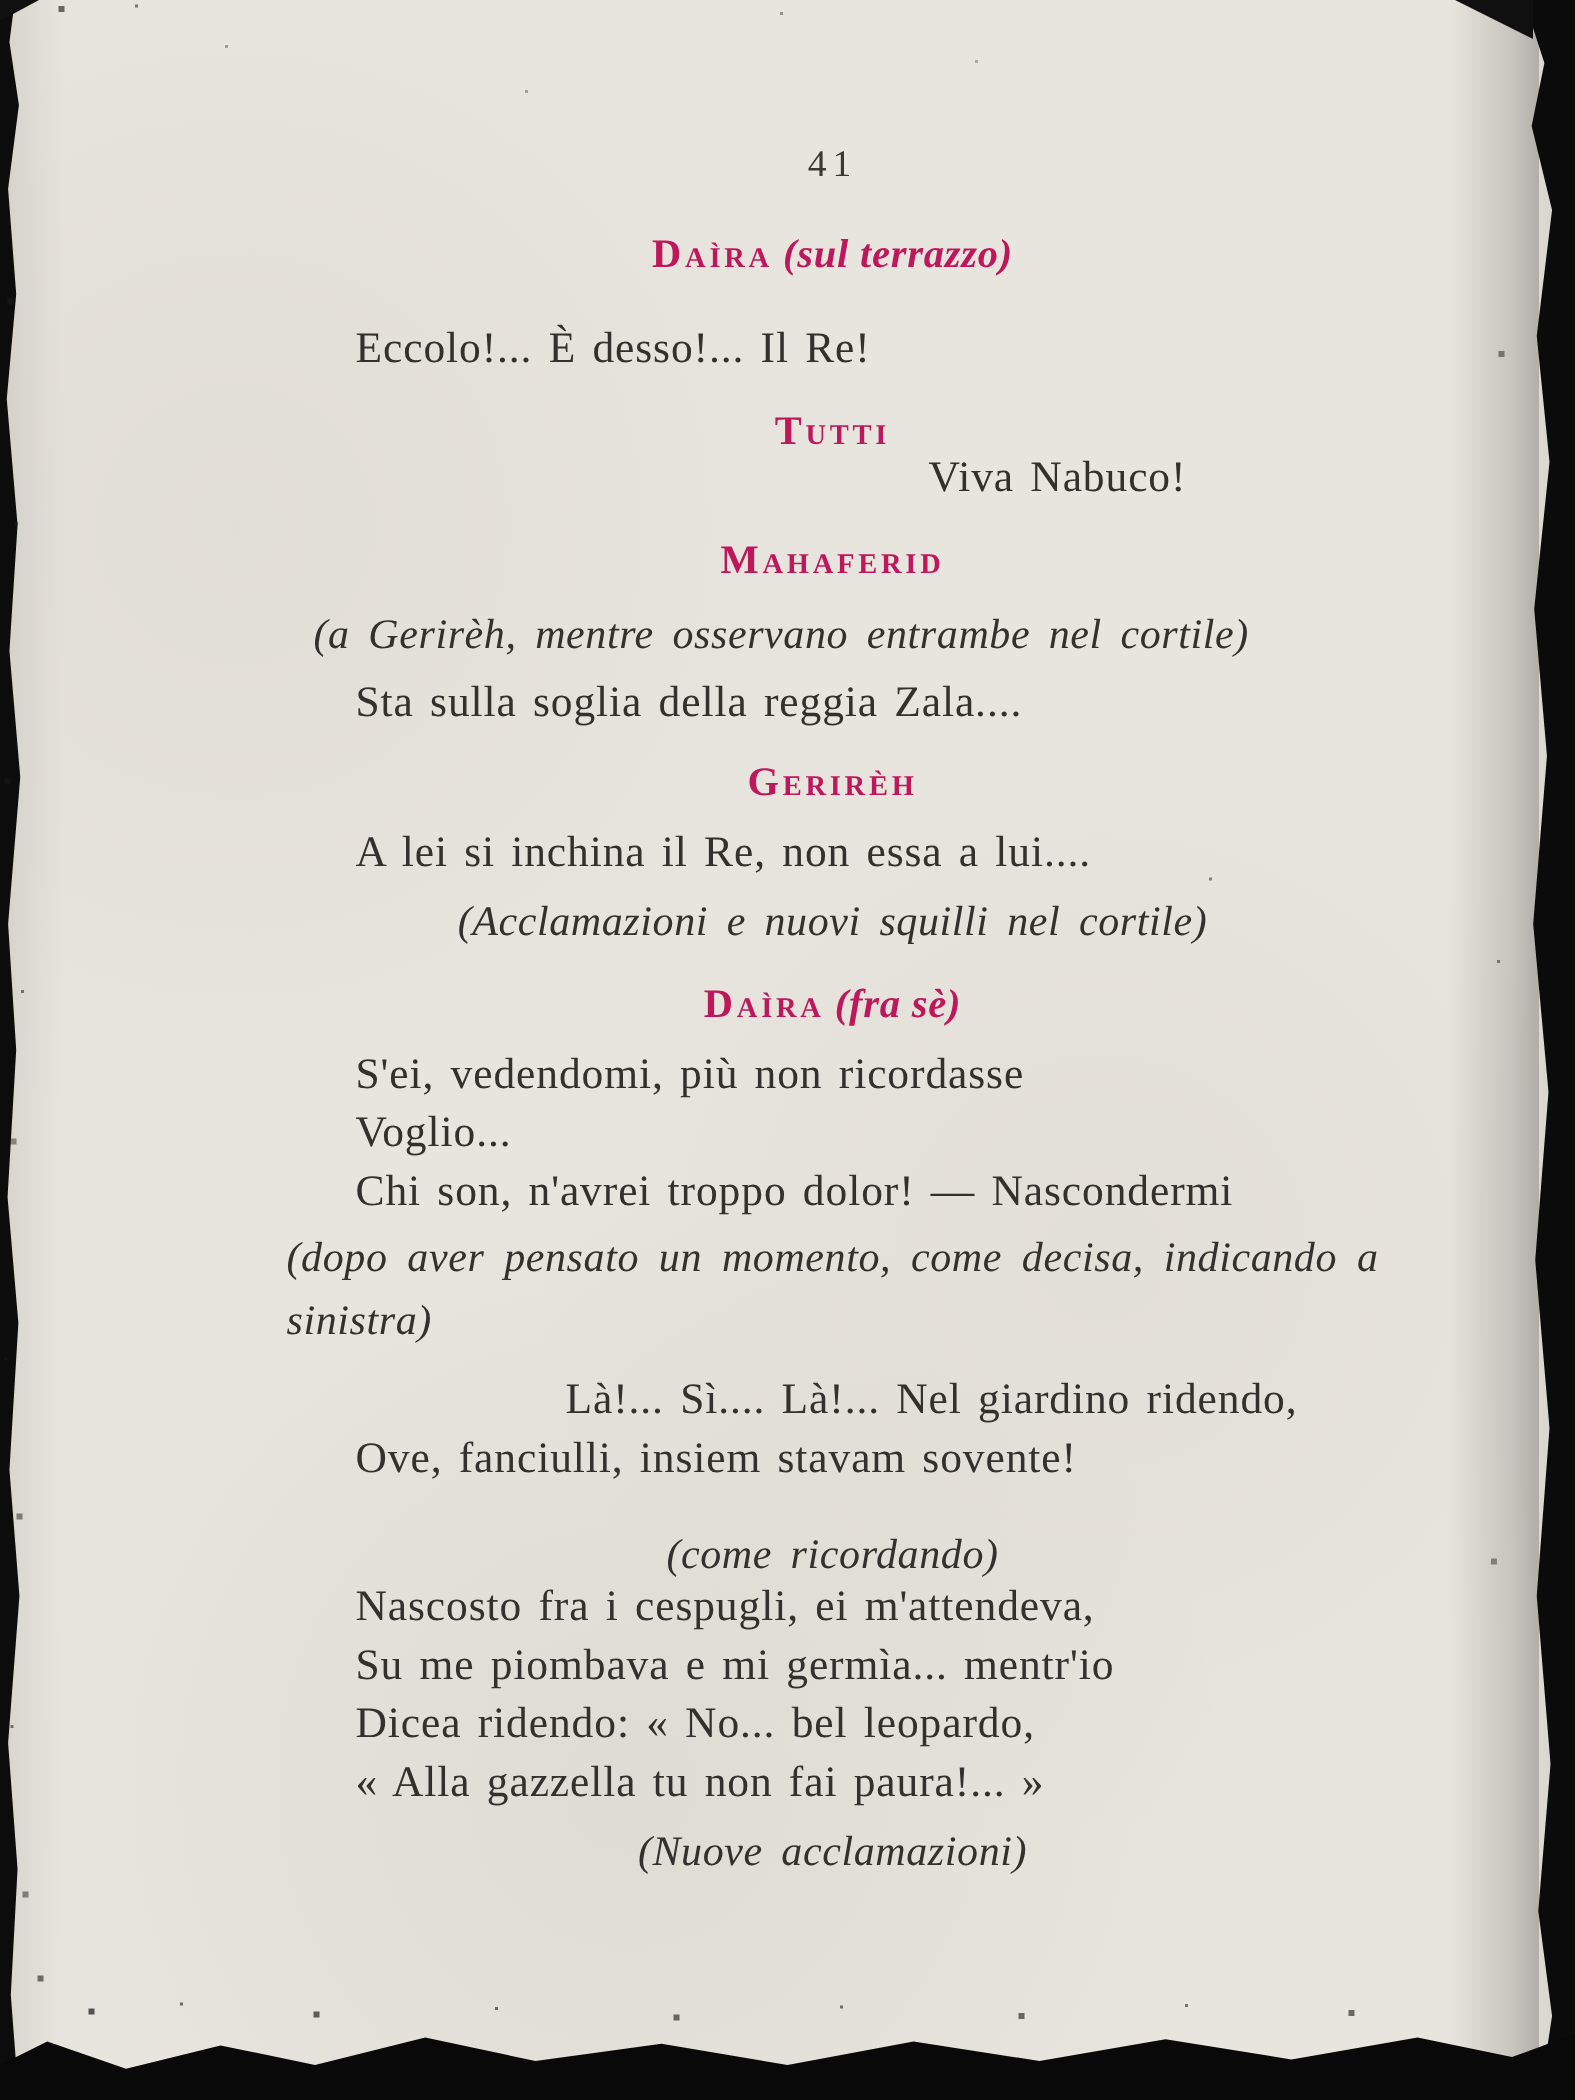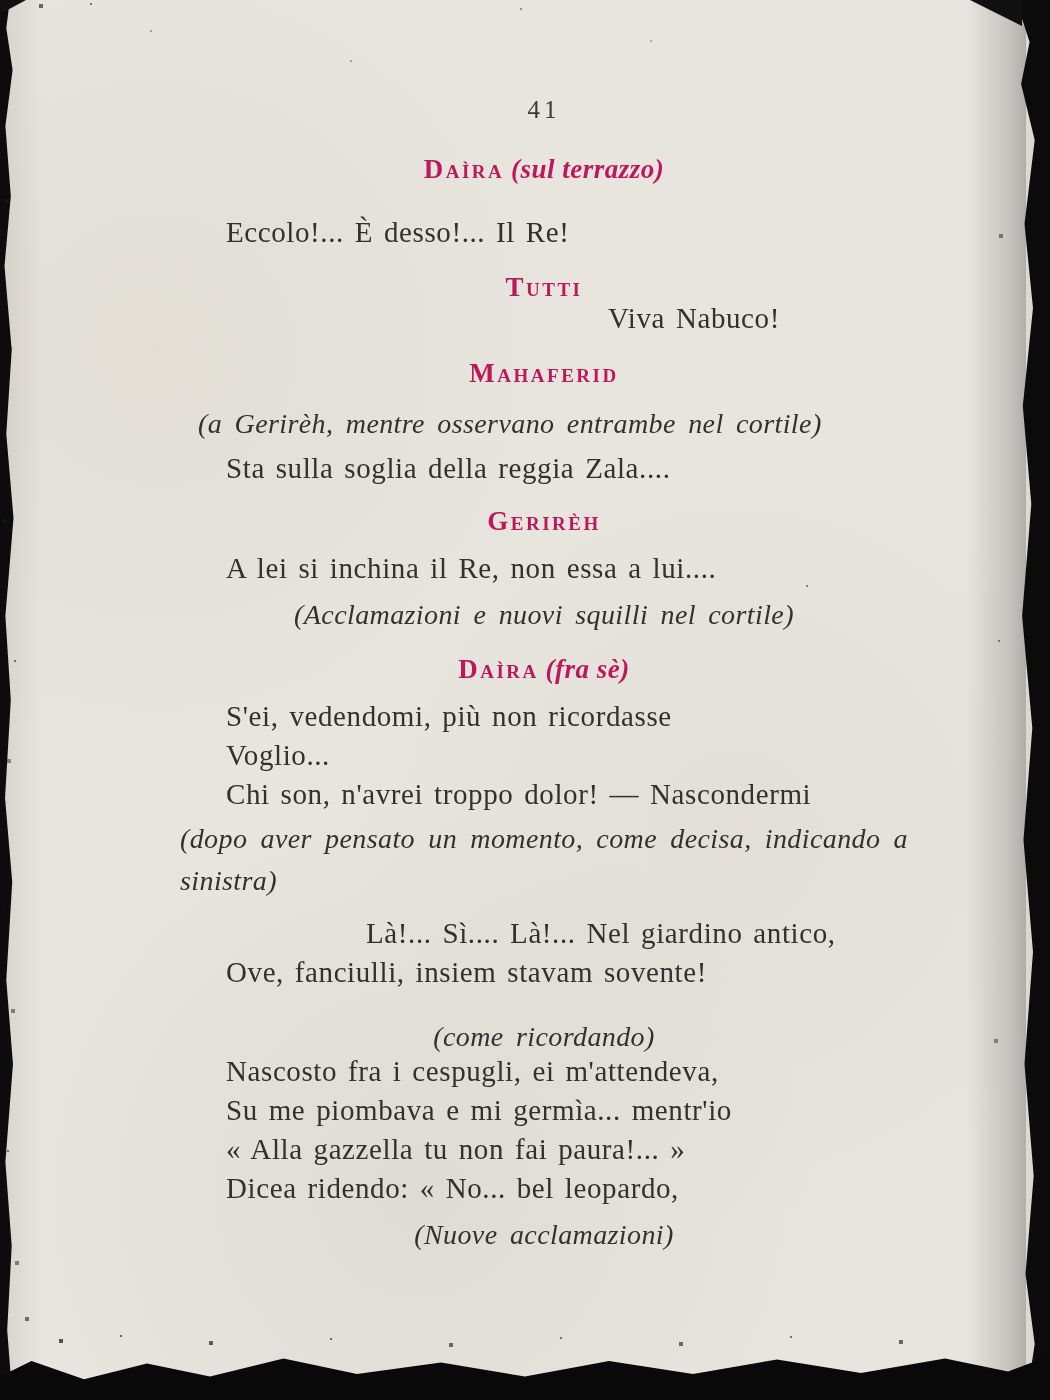--- a/index.html
+++ b/index.html
@@ -71,21 +71,21 @@
       806px 585px 0 0 rgba(30,30,30,0.5),
       350px 60px 0 0 rgba(30,30,30,0.35),
       650px 40px 0 0 rgba(30,30,30,0.3),
       150px 30px 0 0 rgba(30,30,30,0.35),
       40px 5px 0 1px rgba(20,20,20,0.6),
       90px 3px 0 0 rgba(20,20,20,0.55),
       520px 8px 0 0 rgba(20,20,20,0.4);
   }
 
   
-  .content { position:absolute; z-index:3; left:180px; top:96px; width:728px; }
+  .content { position:absolute; z-index:3; left:191px; top:96px; width:728px; }
   .pagenum { text-align:center; font-size:25px; letter-spacing:4px; color:#3a3834; }
   .speaker { text-align:center; font-weight:700; font-size:27px; line-height:31px; color:#be185d; }
   .sc { font-variant:small-caps; letter-spacing:2.5px; }
   .dir { font-style:italic; letter-spacing:0.5px; }
   .line { font-size:29px; line-height:39px; padding-left:46px; letter-spacing:0.6px; word-spacing:3px; }
   .line.indent { padding-left:186px; }
   .line.viva { padding-left:428px; }
   .stage { font-style:italic; font-size:28px; line-height:42px; letter-spacing:0.4px; word-spacing:5px; }
   .stage.justified { text-align:justify; }
   .stage.centered { text-align:center;margin-top:24px; }
@@ -124,27 +124,27 @@
   <h3 class="speaker" style="margin-top:18px;"><span class="sc">Daìra</span> <span class="dir">(fra sè)</span></h3>
 
   <div class="group" style="margin-top:12px;">
     <p class="line">S'ei, vedendomi, più non ricordasse</p>
     <p class="line">Voglio...</p>
     <p class="line">Chi son, n'avrei troppo dolor! — Nascondermi</p>
   </div>
 
   <p class="stage justified" style="margin-top:4px;">(dopo aver pensato un momento, come decisa, indicando a sinistra)</p>
 
-  <p class="line indent" style="margin-top:12px;">Là!... Sì.... Là!... Nel giardino antico,</p>
+  <p class="line indent" style="margin-top:12px;">Là!... Sì.... Là!... Nel giardino ridendo,</p>
   <p class="line">Ove, fanciulli, insiem stavam sovente!</p>
 
   <p class="stage centered">(come ricordando)</p>
 
   <div class="group" style="margin-top:-6px;">
     <p class="line">Nascosto fra i cespugli, ei m'attendeva,</p>
     <p class="line">Su me piombava e mi germìa... mentr'io</p>
+    <p class="line">Dicea ridendo: « No... bel leopardo,</p>
     <p class="line">« Alla gazzella tu non fai paura!... »</p>
-    <p class="line">Dicea ridendo: « No... bel leopardo,</p>
   </div>
 
   <p class="stage centered" style="margin-top:6px;">(Nuove acclamazioni)</p>
 
 </main>
 
 </body></html>

